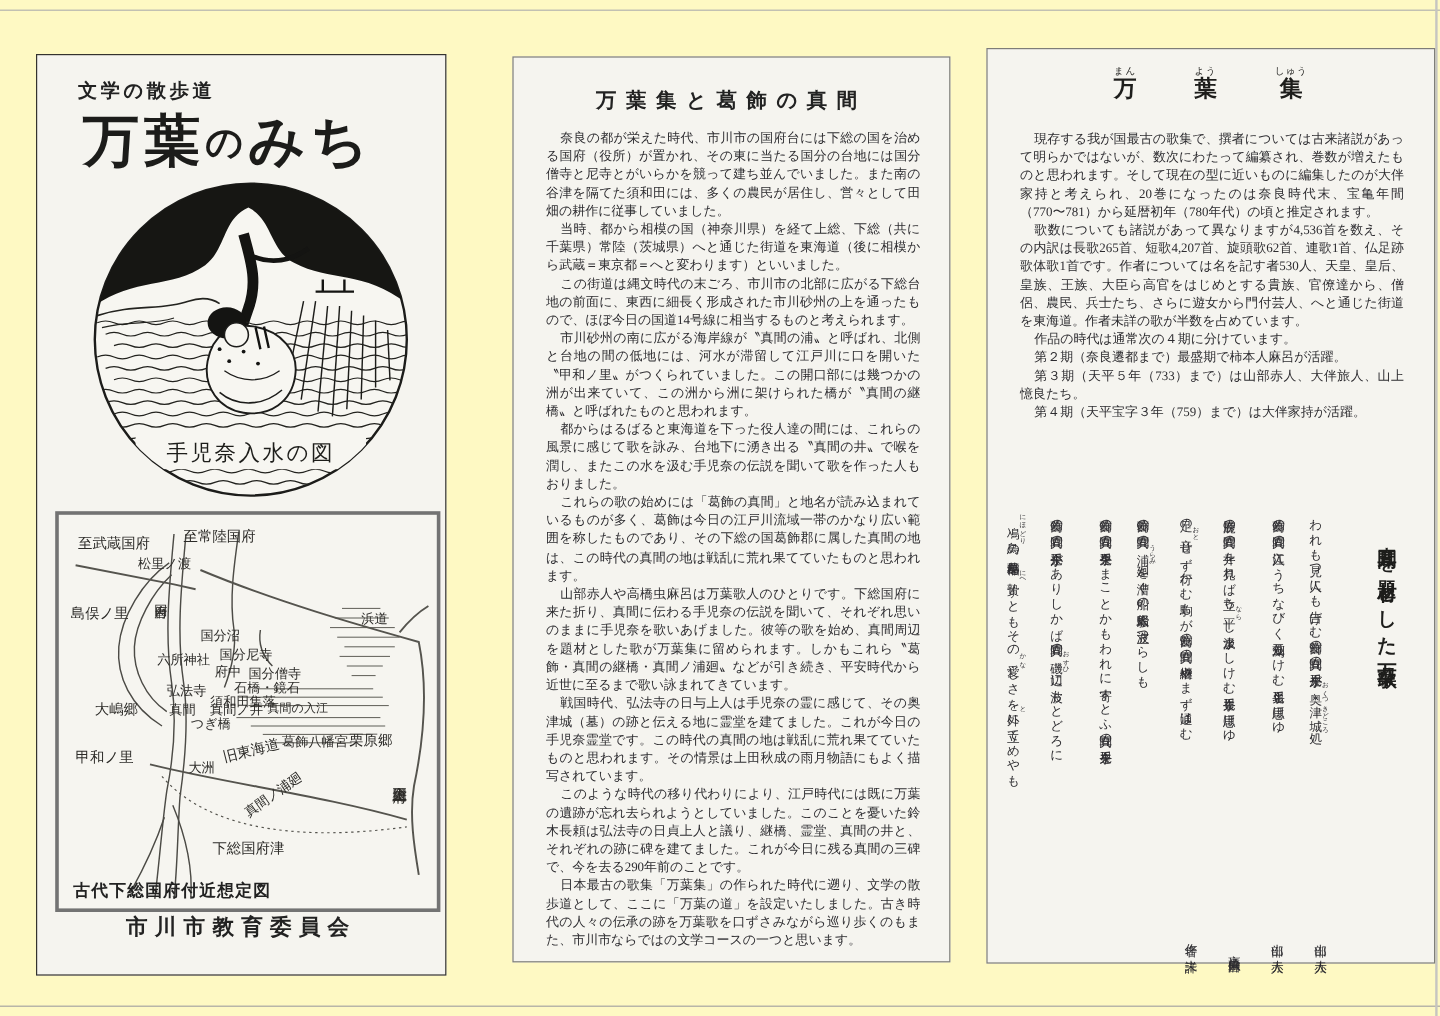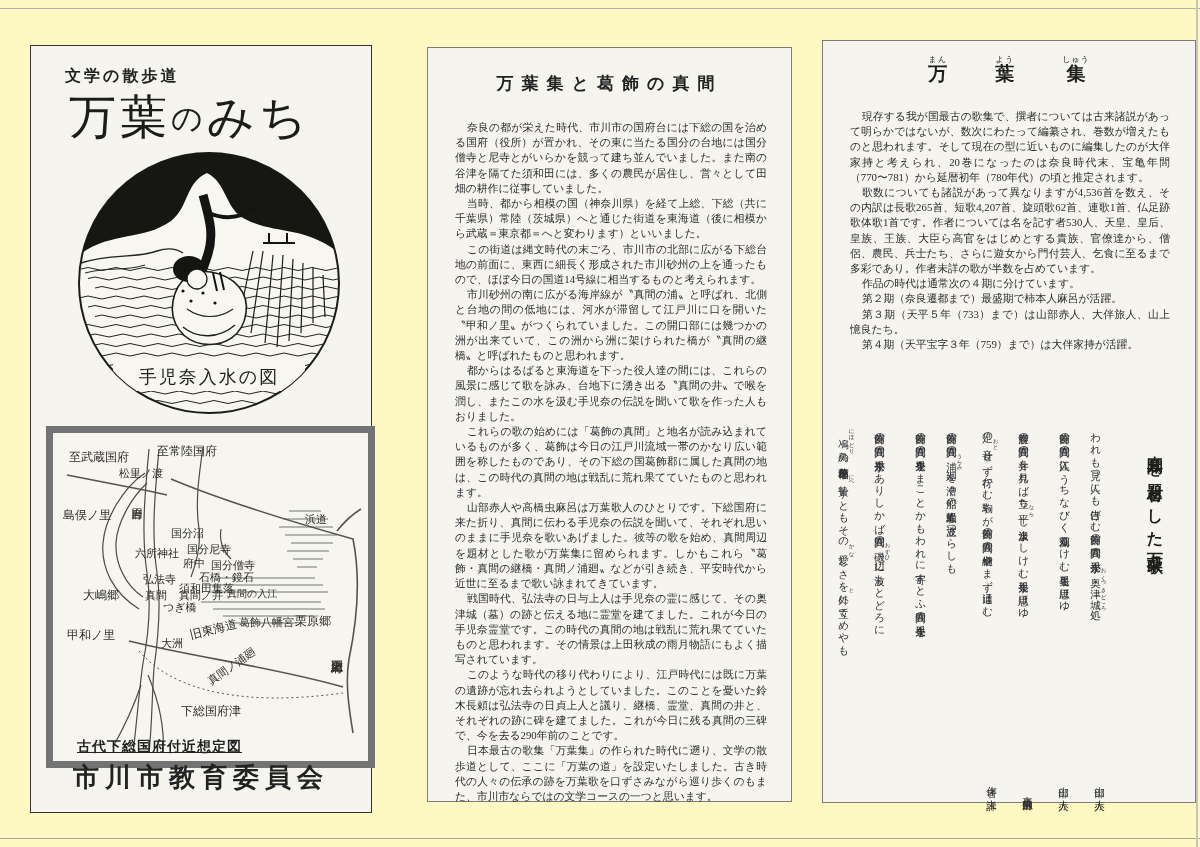--- a/index.html
+++ b/index.html
@@ -5,37 +5,37 @@
   html,body{margin:0;padding:0;background:#dcdbd7;}
   #page{position:relative;width:1200px;height:847px;background:#fef9c3;overflow:hidden;
         font-family:"Liberation Serif","DejaVu Serif",serif;color:#2e2d30;}
   .scan-line{position:absolute;left:0;right:0;height:1px;background:#b4b3af;}
   .scan-edge{position:absolute;top:0;bottom:0;width:2px;background:#c6c5c1;}
   .panel{position:absolute;background:#f5f4ef;}
   
   #left-panel{left:30px;top:45px;width:340px;height:766px;border:1px solid #34332f;}
   #kicker{position:absolute;left:34px;top:20px;font-family:"Liberation Sans","DejaVu Sans",sans-serif;
           font-weight:700;font-size:16px;letter-spacing:3px;color:#222;}
-  #main-title{position:absolute;left:38px;top:40px;font-weight:400;font-size:47px;
+  #main-title{position:absolute;left:38px;top:40px;font-weight:700;font-size:47px;
               letter-spacing:4px;color:#1c1c1a;white-space:nowrap;text-align:right;}
   #main-title .particle{font-size:31px;position:relative;top:-4px;}
   #illustration{position:absolute;left:46px;top:105px;}
-  #map-box{position:absolute;left:15px;top:380px;width:315px;height:328px;border:7px solid #737373;background:#f6f5f0;}
-  #map-caption{position:absolute;left:24px;bottom:5px;font-family:"Liberation Sans","DejaVu Sans",sans-serif;
-               font-weight:700;font-size:14px;letter-spacing:1px;text-decoration:underline;color:#222;}
+  #map-box{position:absolute;left:15px;top:380px;width:315px;height:328px;border:3px solid #737373;background:#f6f5f0;}
+  #map-caption{position:absolute;left:12px;bottom:5px;font-family:"Liberation Sans","DejaVu Sans",sans-serif;
+               font-weight:700;font-size:14px;letter-spacing:1px;color:#222;}
   .map-label{font-family:"Liberation Sans","DejaVu Sans",sans-serif;fill:#2c2b28;}
   .map-label.vertical{writing-mode:vertical-rl;text-orientation:upright;}
   #publisher{position:absolute;left:0;right:0;top:714px;text-align:center;
              font-family:"Liberation Sans","DejaVu Sans",sans-serif;font-weight:700;
-             font-size:26px;letter-spacing:6px;color:#222;}
+             font-size:18px;letter-spacing:6px;color:#222;}
   
   #middle-panel{left:427px;top:47px;width:363px;height:753px;border:1px solid #7e7d78;}
   #middle-title{position:absolute;left:0;right:0;top:24px;text-align:center;
                 font-size:17px;font-weight:700;letter-spacing:8px;color:#222;white-space:nowrap;}
-  #middle-body{position:absolute;left:27px;right:24px;top:60px;margin-top:12px;}
+  #middle-body{position:absolute;left:27px;right:24px;top:60px;}
   .bodytext p{margin:0;font-size:10.8px;line-height:15.2px;text-align:justify;text-indent:1.1em;color:#2d2c30;}
   
   #right-panel{left:822px;top:40px;width:372px;height:761px;border:1px solid #7e7d78;}
   #right-title{position:absolute;left:0;right:0;top:14px;text-align:center;font-weight:700;
                font-size:19px;color:#1d1d1b;}
   #right-title ruby{margin:0 24px;}
   #right-title rt{font-size:8px;font-weight:400;letter-spacing:1px;}
   #right-body{position:absolute;left:27px;right:25px;top:68px;}
   .period-line{margin:0;font-size:10.8px;line-height:15.2px;text-align:left;text-indent:0;color:#2d2c30;}
   #poems{position:absolute;left:16px;right:30px;top:378px;height:378px;
@@ -199,21 +199,21 @@
         <p>日本最古の歌集「万葉集」の作られた時代に遡り、文学の散歩道として、ここに「万葉の道」を設定いたしました。古き時代の人々の伝承の跡を万葉歌を口ずさみながら巡り歩くのもまた、市川市ならではの文学コースの一つと思います。</p>
       </div>
   </div>
 
   <div id="right-panel" class="panel">
     <div id="right-title">
       <ruby><span>万</span><rt>まん</rt></ruby><ruby><span>葉</span><rt>よう</rt></ruby><ruby><span>集</span><rt>しゅう</rt></ruby>
     </div>
     <div id="right-body" class="bodytext">
         <p>現存する我が国最古の歌集で、撰者については古来諸説があって明らかではないが、数次にわたって編纂され、巻数が増えたものと思われます。そして現在の型に近いものに編集したのが大伴家持と考えられ、20巻になったのは奈良時代末、宝亀年間（770〜781）から延暦初年（780年代）の頃と推定されます。</p>
-        <p>歌数についても諸説があって異なりますが4,536首を数え、その内訳は長歌265首、短歌4,207首、旋頭歌62首、連歌1首、仏足跡歌体歌1首です。作者については名を記す者530人、天皇、皇后、皇族、王族、大臣ら高官をはじめとする貴族、官僚達から、僧侶、農民、兵士たち、さらに遊女から門付芸人、乞食に至るまで多彩であり。作者未詳の歌が半数を占めています。</p>
+        <p>歌数についても諸説があって異なりますが4,536首を数え、その内訳は長歌265首、短歌4,207首、旋頭歌62首、連歌1首、仏足跡歌体歌1首です。作者については名を記す者530人、天皇、皇后、皇族、王族、大臣ら高官をはじめとする貴族、官僚達から、僧侶、農民、兵士たち、さらに遊女から門付芸人、へと通じた街道を東海道。作者未詳の歌が半数を占めています。</p>
         <p>作品の時代は通常次の４期に分けています。</p>
         <p class="period-line">第２期（奈良遷都まで）最盛期で柿本人麻呂が活躍。</p>
         <p class="period-line">第３期（天平５年（733）まで）は山部赤人、大伴旅人、山上憶良たち。</p>
         <p class="period-line">第４期（天平宝字３年（759）まで）は大伴家持が活躍。</p>
       </div>
     <div id="poems">
       <div id="poems-title" class="vcol">真間を題材とした万葉歌</div>
 
     <div class="vcol poem-col"><span>われも見つ人にも告げむ葛飾の真間の手児奈が<ruby>奥津城処<rt>おくつきどころ</rt></ruby></span><span class="poem-author">山部　赤人</span></div>
         <div class="vcol poem-col"><span>葛飾の真間の入江にうちなびく玉藻刈りけむ手児名し思ほゆ</span><span class="poem-author">山部　赤人</span></div>

